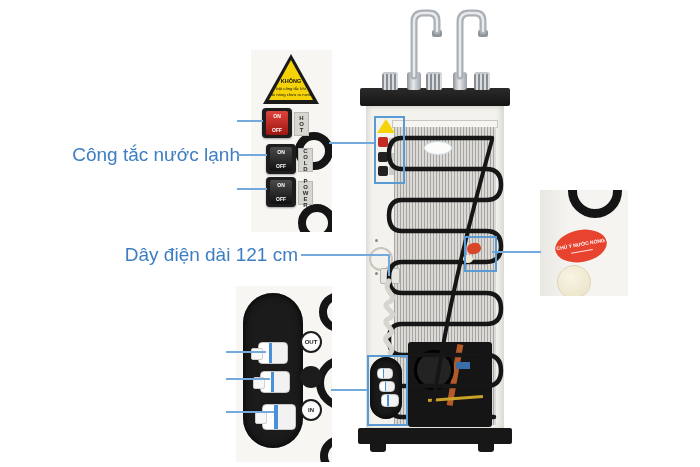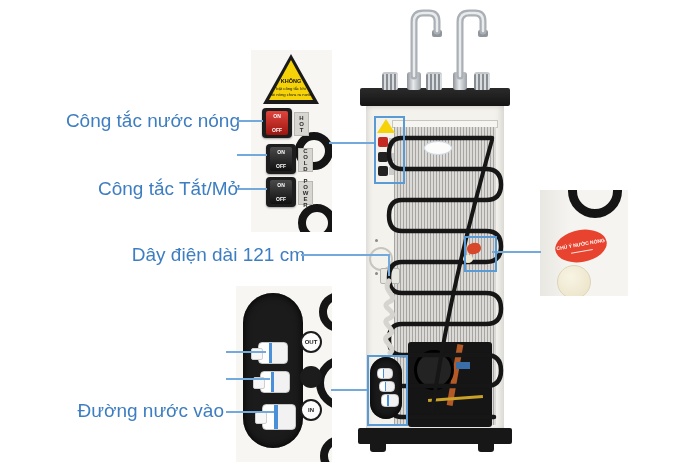--- a/index.html
+++ b/index.html
@@ -202,24 +202,22 @@
   <div class="lay2 z3">
     <div class="oval-sticker"></div>
     <div class="valve"></div>
     <div class="valve-cap"></div>
     <div class="plate" style="left:370px;top:357px;width:32px;height:62px;border-radius:16px;"></div>
     <div class="connector" style="left:377px;top:368px;width:14px;height:9px;"></div>
     <div class="connector" style="left:379px;top:381px;width:14px;height:9px;"></div>
     <div class="connector" style="left:381px;top:394px;width:16px;height:11px;"></div>
   </div>
 
-  <div class="lbl" style="left:10px;top:109px;width:230px;">Công tắc nước nóng</div>
-  <div class="lbl" style="left:10px;top:177px;width:230px;">Công tắc Tắt/Mở</div>
-  <div class="lbl" style="left:75px;top:243px;width:230px;text-align:right;">Dây điện dài 121 cm</div>
-  <div class="lbl" style="left:10px;top:399px;width:214px;">Đường nước vào</div>
+  <div class="lbl" style="left:10px;top:143px;width:230px;">Công tắc nước lạnh</div>
+  <div class="lbl" style="left:68px;top:243px;width:230px;text-align:right;">Dây điện dài 121 cm</div>
 
   <div class="lay2 z5">
     <div class="lead" style="left:237px;top:120px;width:26px;"></div>
     <div class="lead" style="left:237px;top:154px;width:30px;"></div>
     <div class="lead" style="left:237px;top:188px;width:30px;"></div>
     <div class="lead" style="left:301px;top:254px;width:89px;"></div>
     <div class="lead v" style="left:388px;top:254px;height:22px;"></div>
     <div class="lead" style="left:226px;top:351px;width:40px;"></div>
     <div class="lead" style="left:226px;top:378px;width:44px;"></div>
     <div class="lead" style="left:226px;top:411px;width:48px;"></div>

